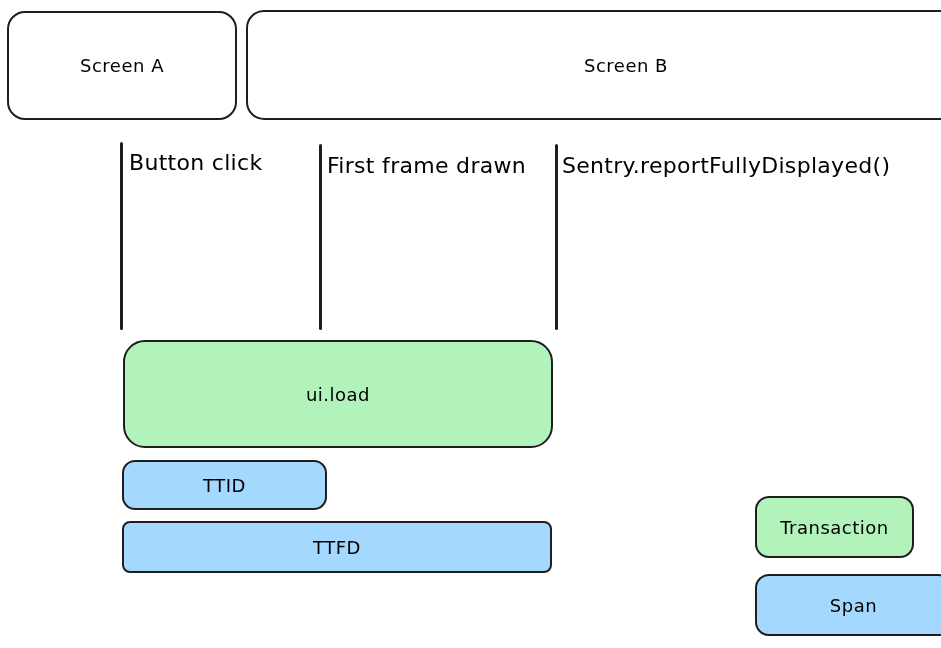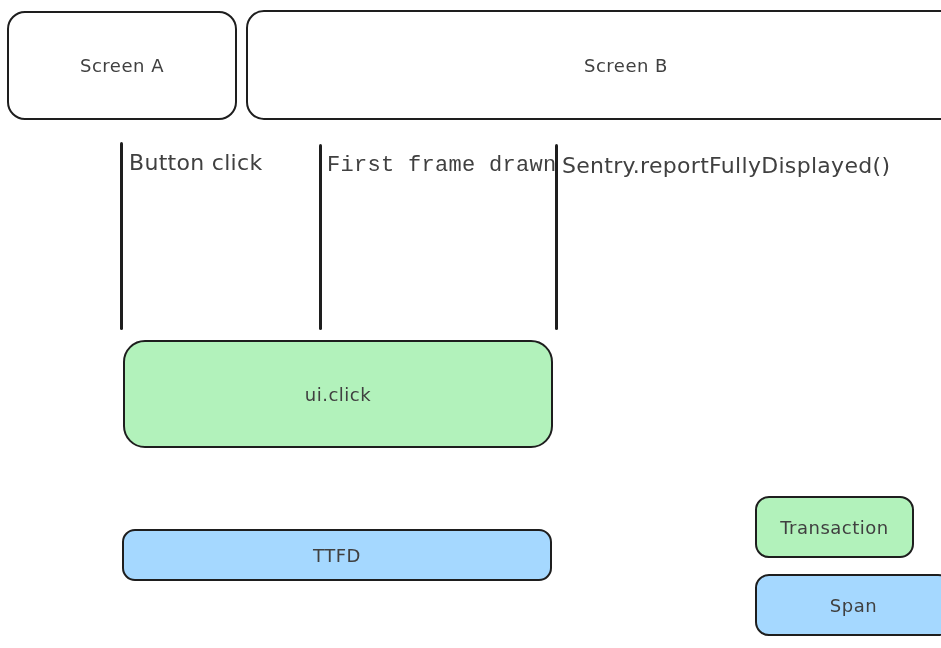--- a/index.html
+++ b/index.html
@@ -7,21 +7,21 @@
     padding: 0;
     background: #ffffff;
     font-family: "DejaVu Sans", "Liberation Sans", sans-serif;
   }
   .canvas {
     position: relative;
     width: 941px;
     height: 648px;
     background: #ffffff;
     overflow: hidden;
-    color: #404040;
+    color: #000000;
     text-align: right;
   }
   .box {
     position: absolute;
     border: 2.5px solid #1e1e1e;
     border-radius: 18px;
     display: flex;
     align-items: center;
     justify-content: center;
     box-sizing: border-box;
@@ -44,40 +44,40 @@
   .vline-2 { left: 319px; top: 144px; height: 186px; }
   .vline-3 { left: 555px; top: 144px; height: 186px; }
 
   .marker-label {
     position: absolute;
     font-size: 22px;
     letter-spacing: 0.3px;
     white-space: nowrap;
   }
   .marker-label-1 { left: 129px; top: 150px; }
-  .marker-label-2 { left: 327px; top: 153px; font-family: Liberation Mono, monospace; }
+  .marker-label-2 { left: 327px; top: 153px; }
   .marker-label-3 { left: 562px; top: 153px; }
 
   
   .bar {
     position: absolute;
     border: 2.5px solid #1e1e1e;
     box-sizing: border-box;
     display: flex;
     align-items: center;
     justify-content: center;
     font-size: 18px;
     letter-spacing: 0.5px;
   }
   .fill-transaction { background: #b2f2bb; }
   .fill-span        { background: #a5d8ff; }
 
   .bar-uiload { left: 123px; top: 340px; width: 430px; height: 108px; border-radius: 22px; }
   .bar-ttid   { left: 122px; top: 460px; width: 205px; height: 50px;  border-radius: 13px; }
-  .bar-ttfd   { left: 122px; top: 521px; width: 430px; height: 52px;  border-radius: 13px; margin-top: 8px; }
+  .bar-ttfd   { left: 122px; top: 521px; width: 430px; height: 52px;  border-radius: 8px; }
 
   
   .legend-transaction { left: 755px; top: 496px; width: 159px; height: 62px; border-radius: 14px; }
   .legend-span        { left: 755px; top: 574px; width: 197px; height: 62px; border-radius: 14px; }
 </style>
 </head>
 <body>
 
 <div class="canvas">
 
@@ -90,21 +90,24 @@
 
   <div class="vline vline-1"></div>
   <div class="vline vline-2"></div>
   <div class="vline vline-3"></div>
 
   <div class="marker-label marker-label-1">Button click</div>
   <div class="marker-label marker-label-2">First frame drawn</div>
   <div class="marker-label marker-label-3">Sentry.reportFullyDisplayed()</div>
 
   <div class="bar fill-transaction bar-uiload">
-    <span>ui.click</span>
+    <span>ui.load</span>
+  </div>
+  <div class="bar fill-span bar-ttid">
+    <span>TTID</span>
   </div>
   <div class="bar fill-span bar-ttfd">
     <span>TTFD</span>
   </div>
 
   <div class="bar fill-transaction legend-transaction">
     <span>Transaction</span>
   </div>
   <div class="bar fill-span legend-span">
     <span>Span</span>

